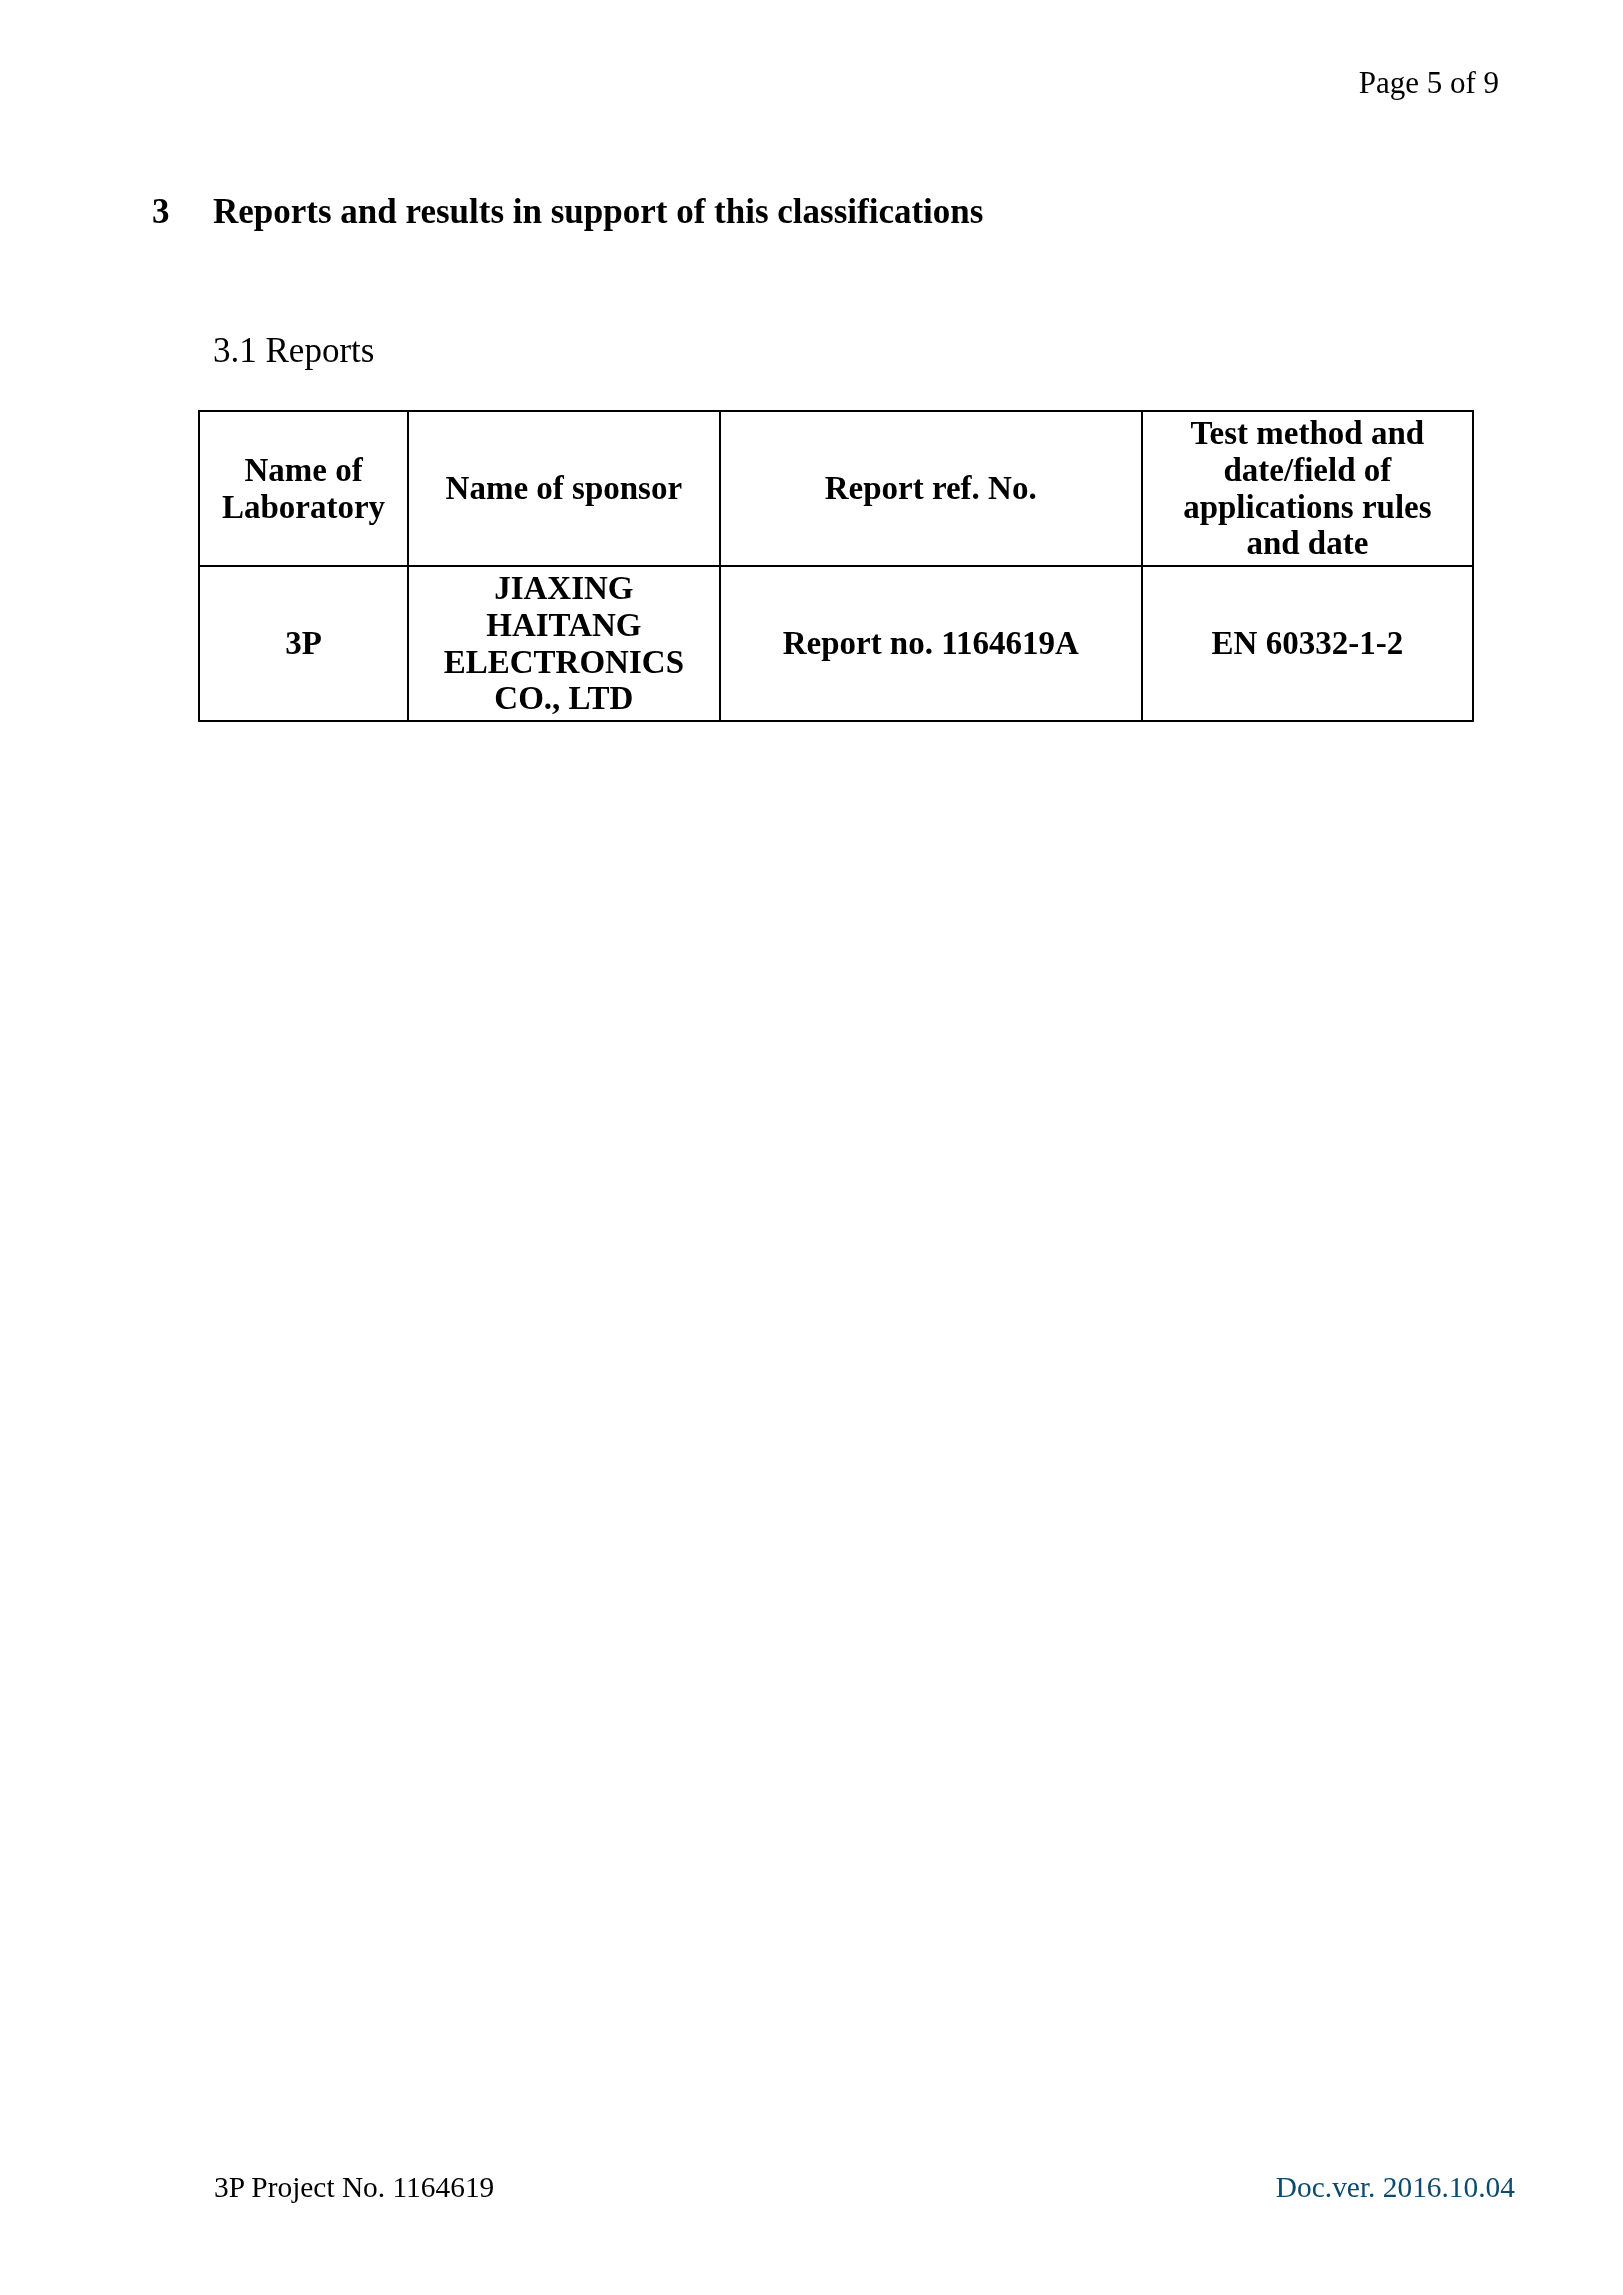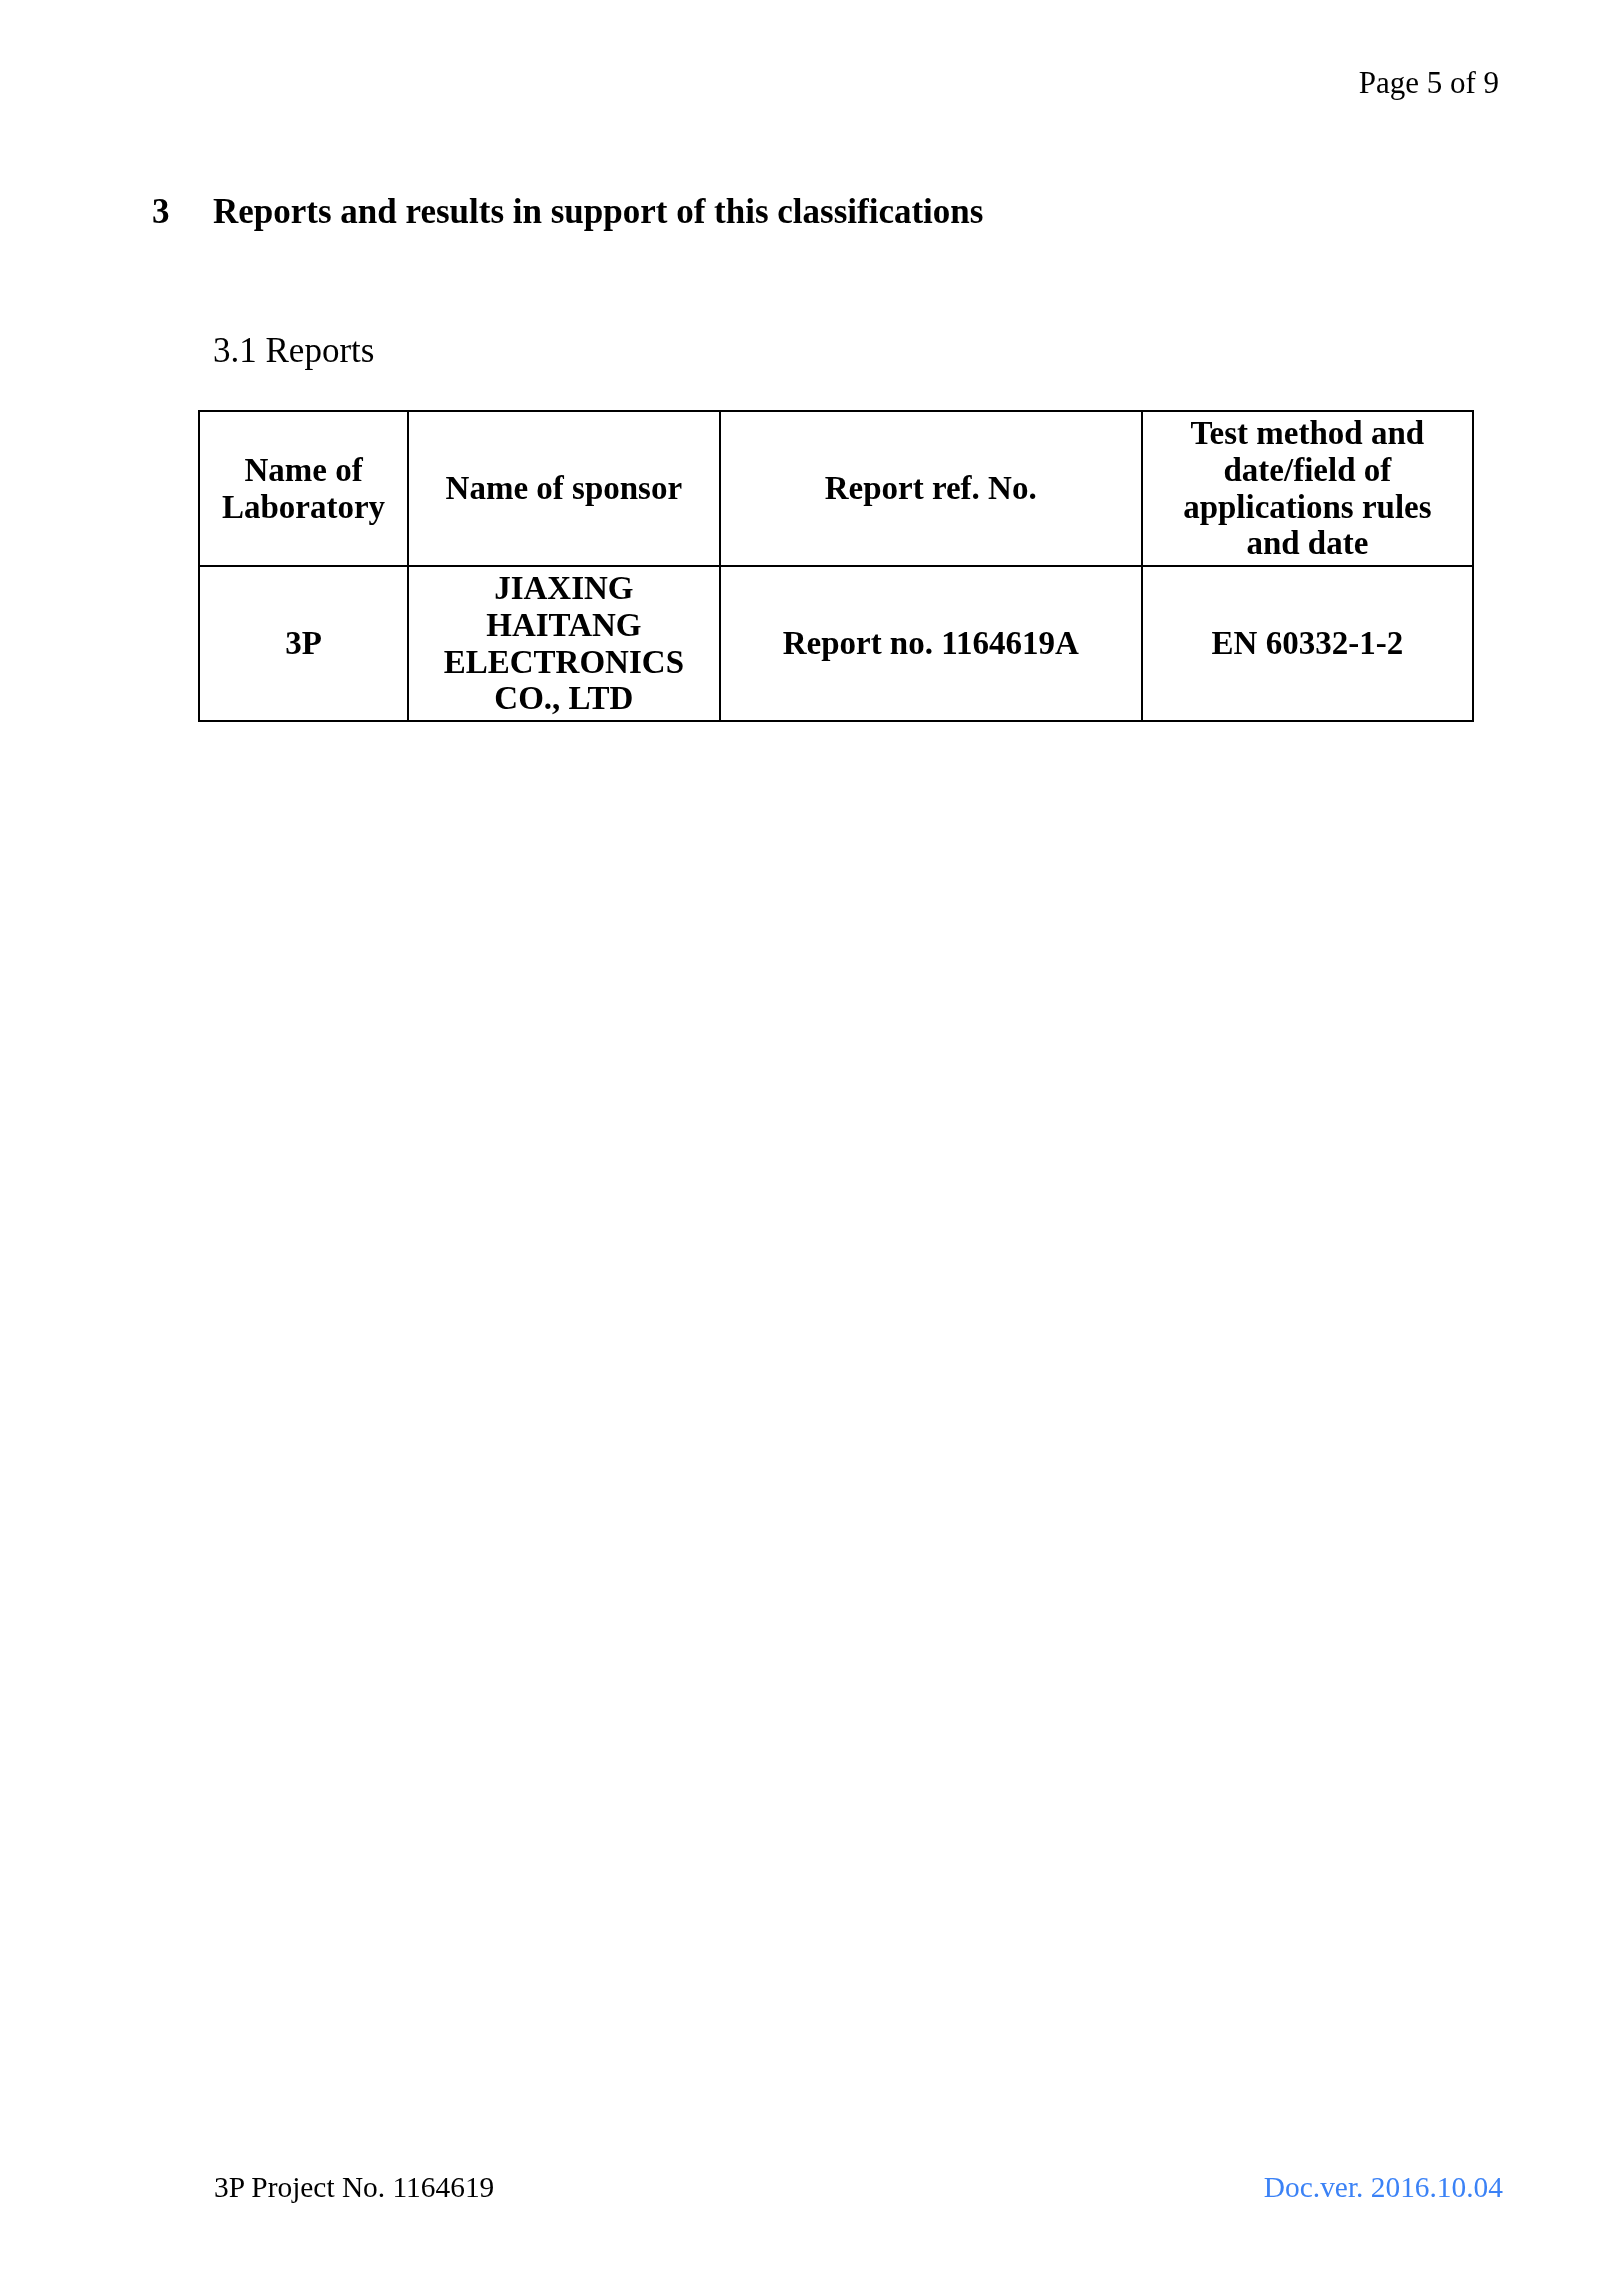--- a/index.html
+++ b/index.html
@@ -78,29 +78,29 @@
     font-weight: bold;
   }
   .col-laboratory { width: 16.41%; }
   .col-sponsor    { width: 24.46%; }
   .col-report     { width: 33.13%; }
   .col-method     { width: 26.00%; }
   .footer {
     position: absolute;
     top: 2171px;
     left: 214px;
-    right: 148px;
+    right: 136px;
     display: flex;
     justify-content: space-between;
     align-items: baseline;
     font-size: 29.4px;
     line-height: 1.15;
   }
   .footer .doc-version {
-    color: #3b82f6;
+    color: #0c4a6e;
   }
 </style>
 </head>
 <body>
 
 <div class="page">
 
   <div class="page-number">Page 5 of 9</div>
 
   <h1 class="section-heading">

